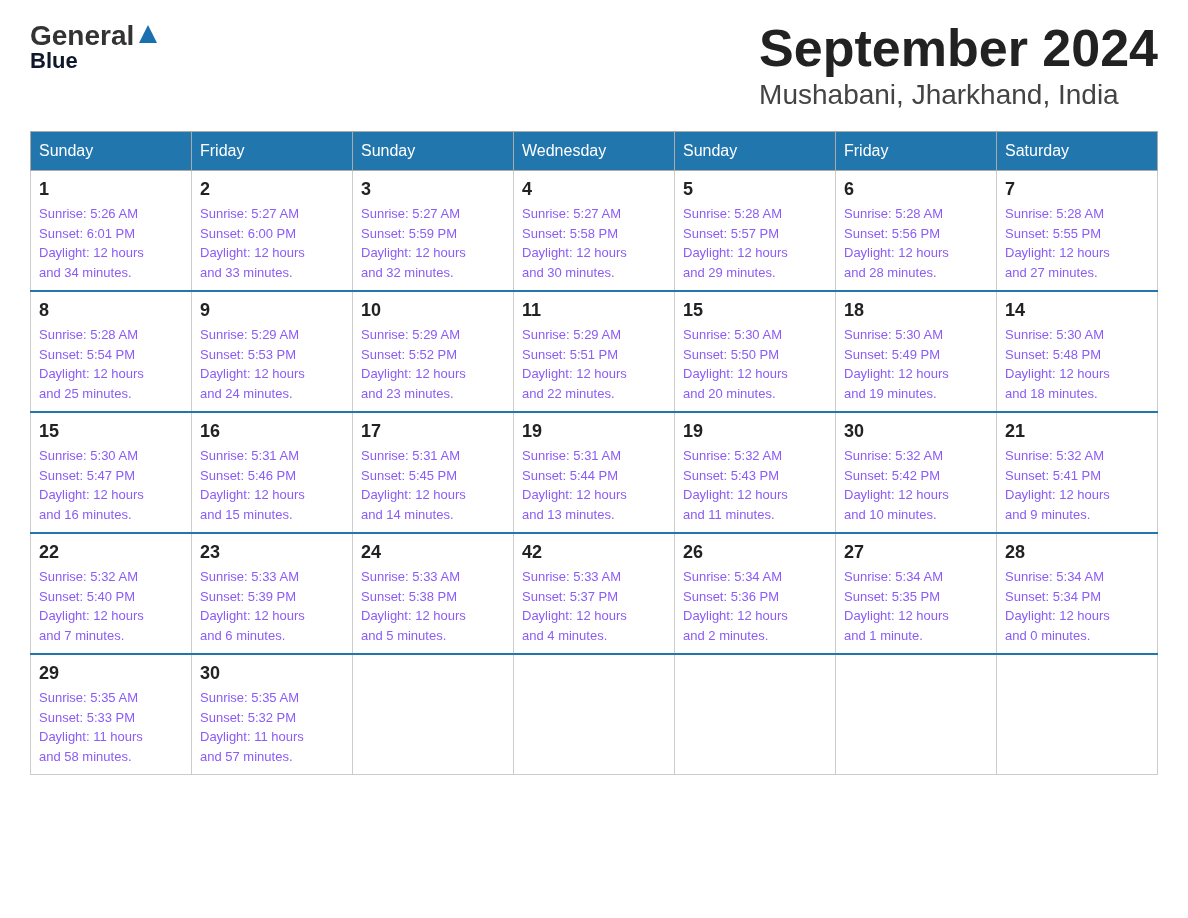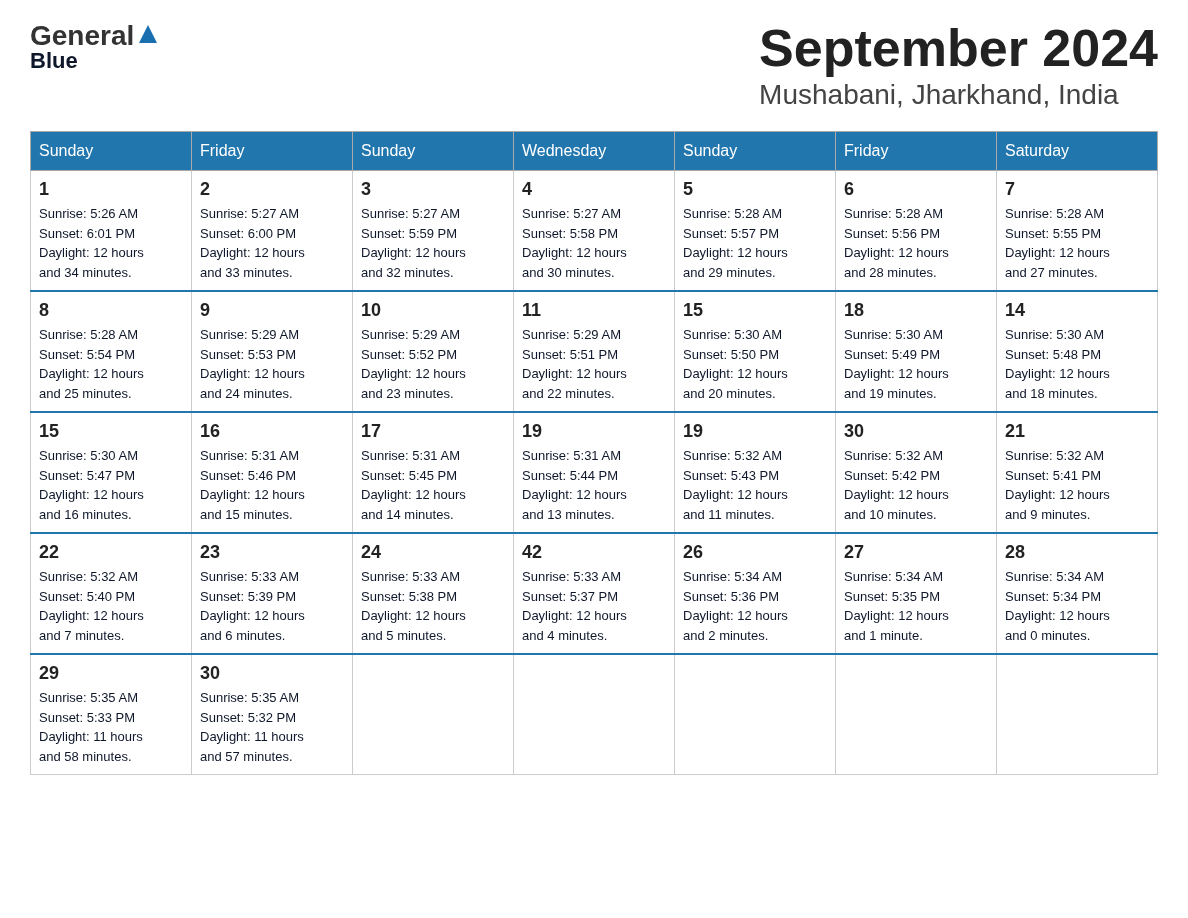--- a/index.html
+++ b/index.html
@@ -74,21 +74,21 @@
     }
     .day-number {
       font-size: 18px;
       font-weight: bold;
       color: #222;
       display: block;
       margin-bottom: 4px;
     }
     .day-info {
       font-size: 13px;
-      color: #0f172a;
+      color: #8b5cf6;
       line-height: 1.5;
     }
     .empty-cell {
       background: #fff;
     }
     tr:not(:first-child) td {
       border-top: 2px solid #2176ae;
     }
     .calendar thead tr th {
       border-top: none;

